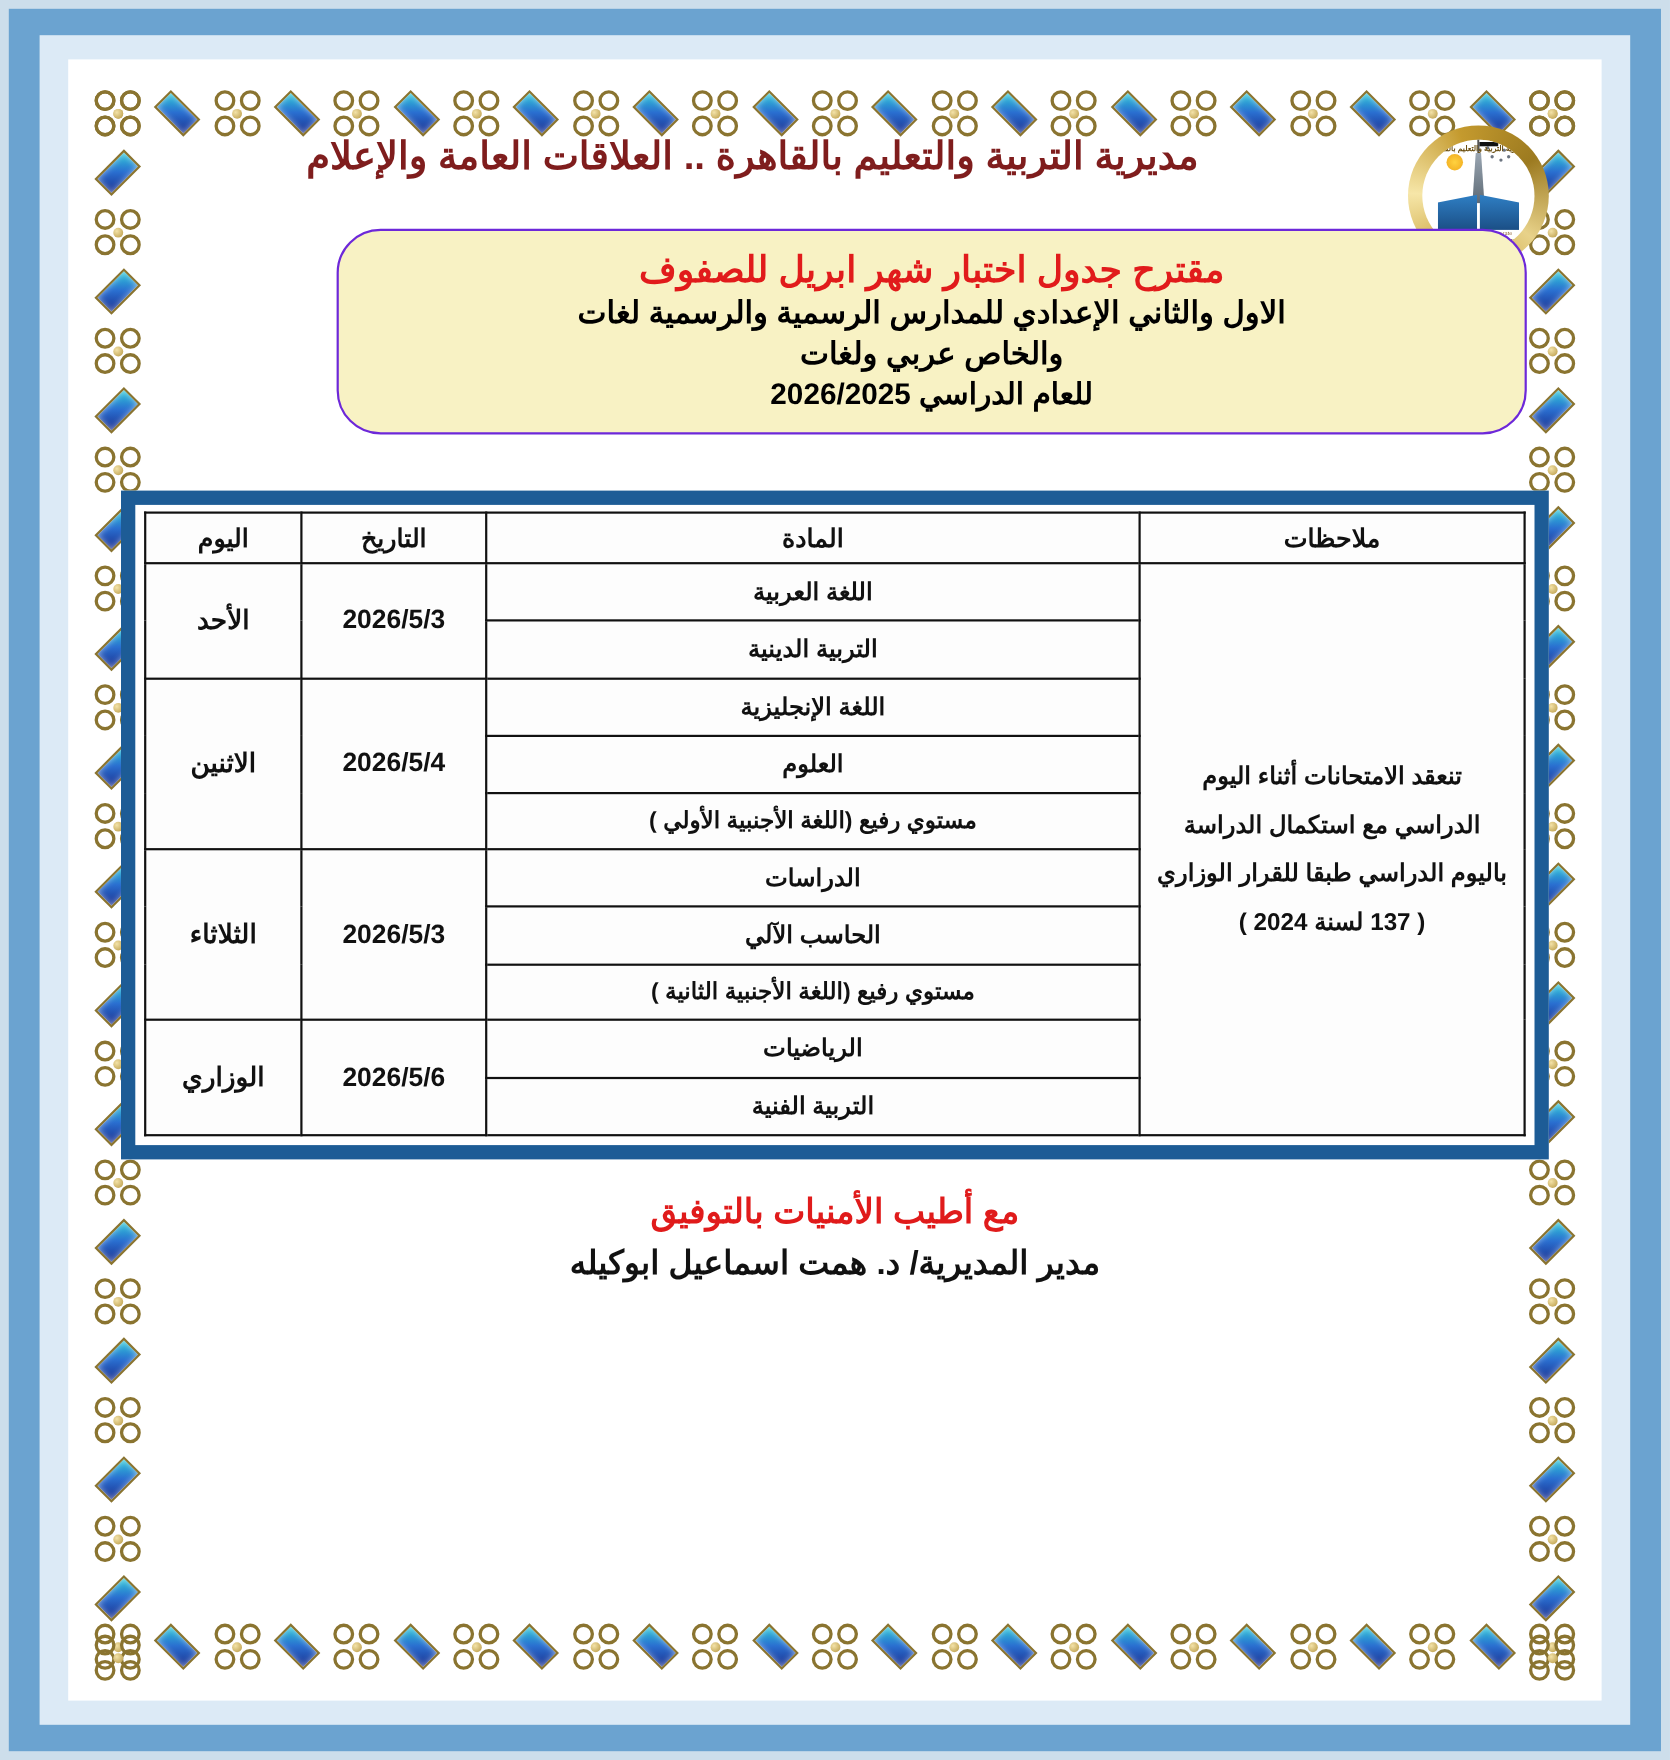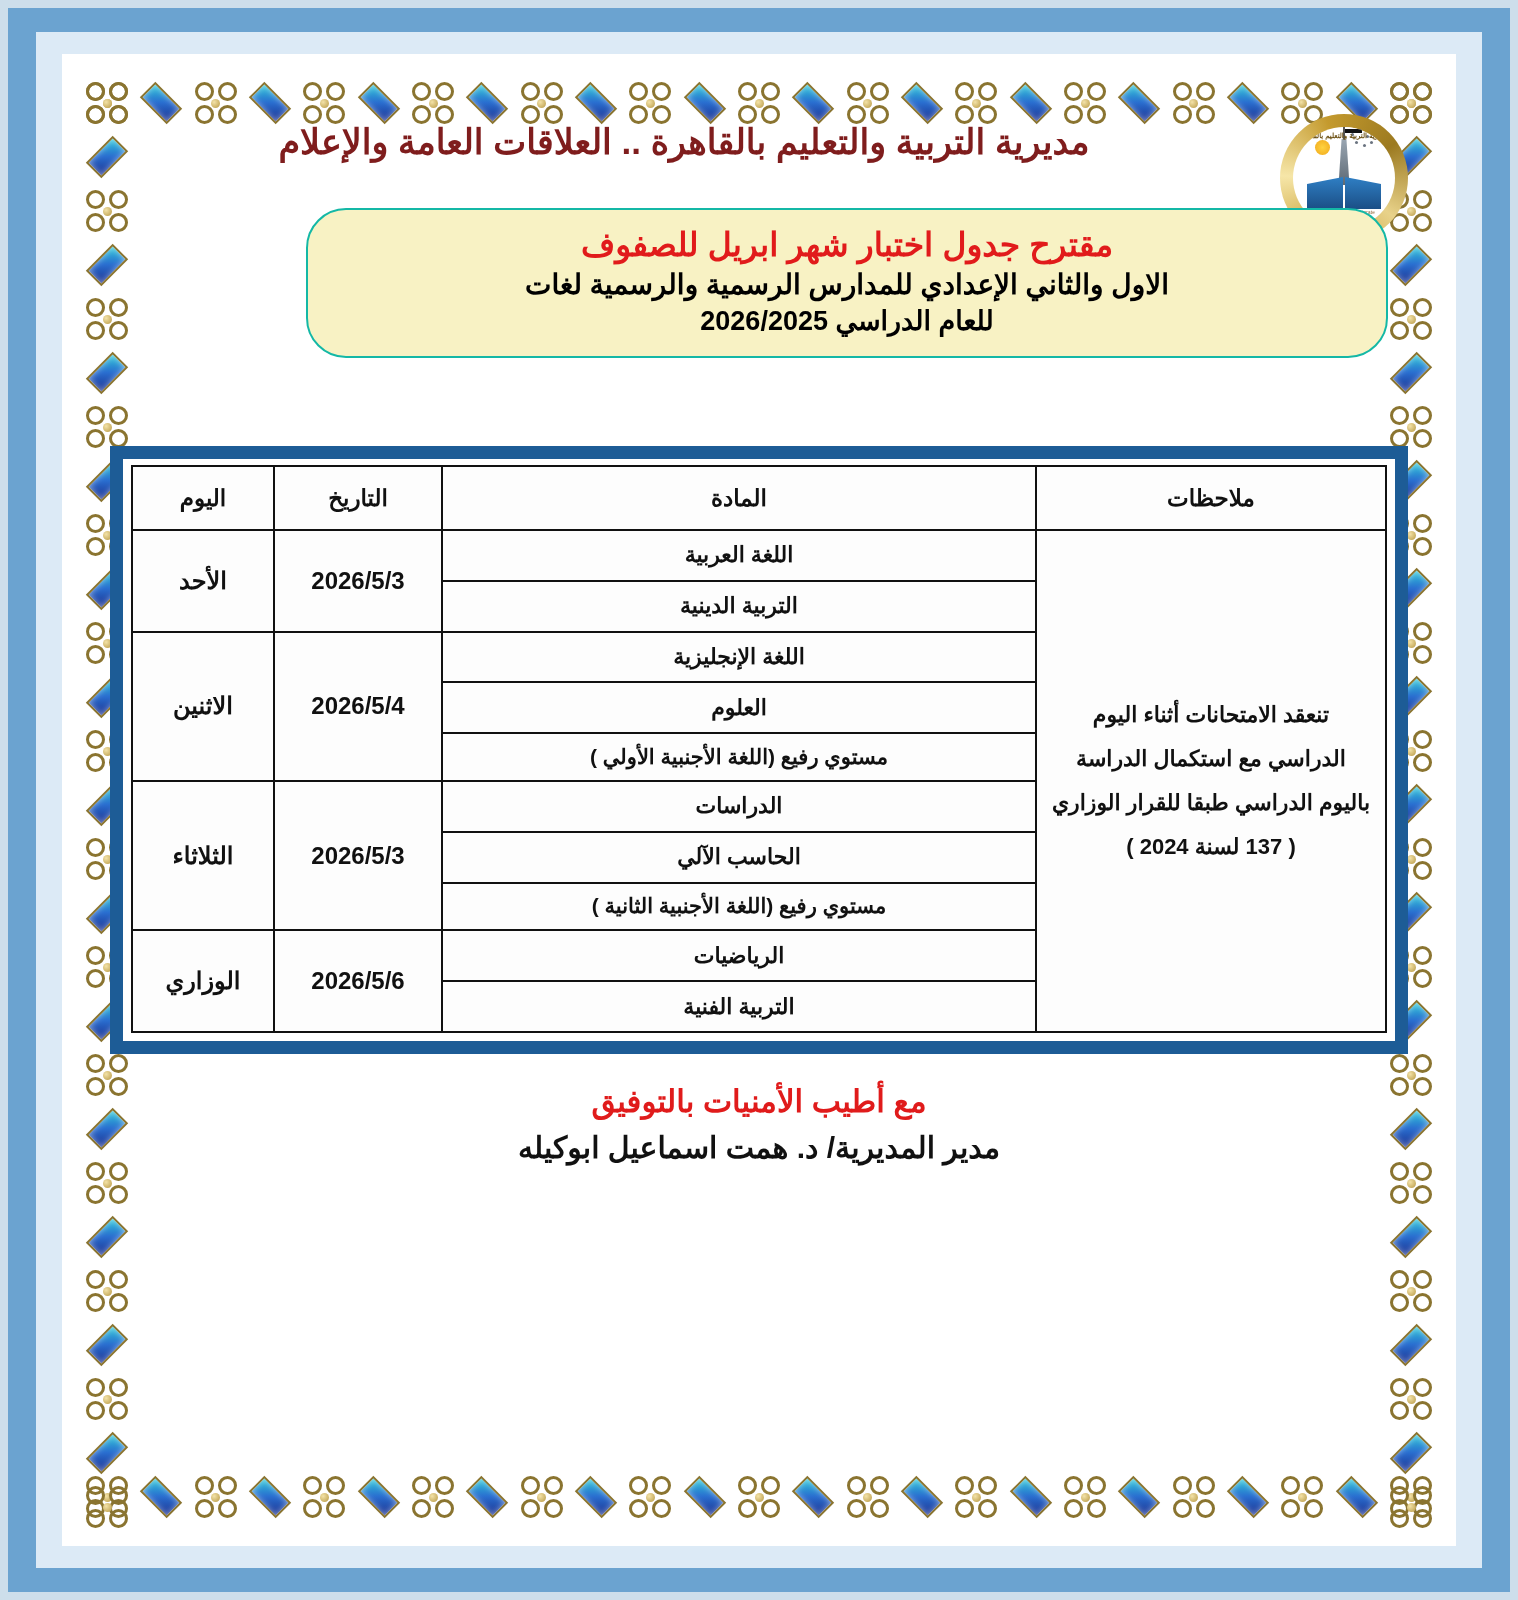--- a/index.html
+++ b/index.html
@@ -141,21 +141,21 @@
     text-align:center;
     font-size:35px; font-weight:bold; color:#7f1d1d;
     letter-spacing:0px;
     white-space:nowrap;
   }
 
   
   .title-box{
     position:absolute; left:196px; right:20px; top:100px;
     background:#f8f2c4;
-    border:2px solid #14b8a6;
+    border:2px solid #6d28d9;
     border-radius:40px;
     padding:14px 28px 16px;
     text-align:center;
   }
   .t-red{
     color:#e11b1b; font-weight:bold; font-size:33px; line-height:1.25;
     margin-bottom:2px;
   }
   .t-blue{
     color:#000000; font-weight:bold; font-size:28px; line-height:1.32;
@@ -178,21 +178,21 @@
   }
   th, td{
     border:2.5px solid #111;
     text-align:center;
     vertical-align:middle;
     font-size:22px;
     font-weight:bold;
     color:#111;
     padding:2px 6px;
   }
-  thead th{ font-size:23px; height:64px; }
+  thead th{ font-size:23px; height:46px; }
   col.c-day{ width:142px; }
   col.c-date{ width:168px; }
   col.c-sub{ width:auto; }
   col.c-note{ width:350px; }
   td.day, td.date{ font-size:24px; }
   td.subject{ font-size:22px; }
   td.subject.long{ font-size:21px; }
   td.notes{
     font-size:22px; line-height:2.0; font-weight:bold;
     padding:0 14px;
@@ -882,20 +882,21 @@
           <div class="logo-caption">Cairo Education Directorate</div>
           <div class="logo-bot-text">العلاقات العامة والإعلام</div>
         </div>
       </div>
       <div class="org-title">مديرية التربية والتعليم بالقاهرة .. العلاقات العامة والإعلام</div>
     </div>
 
     <div class="title-box">
       <div class="t-red">مقترح جدول اختبار شهر ابريل للصفوف</div>
       <div class="t-blue">الاول والثاني الإعدادي للمدارس الرسمية والرسمية لغات</div>
+      <div class="t-blue">والخاص عربي ولغات</div>
       <div class="t-blue small">للعام الدراسي   2026/2025</div>
     </div>
 
     <div class="table-frame">
       <table>
         <colgroup>
           <col class="c-note">
             <col class="c-sub">
             <col class="c-date">
             <col class="c-day">

